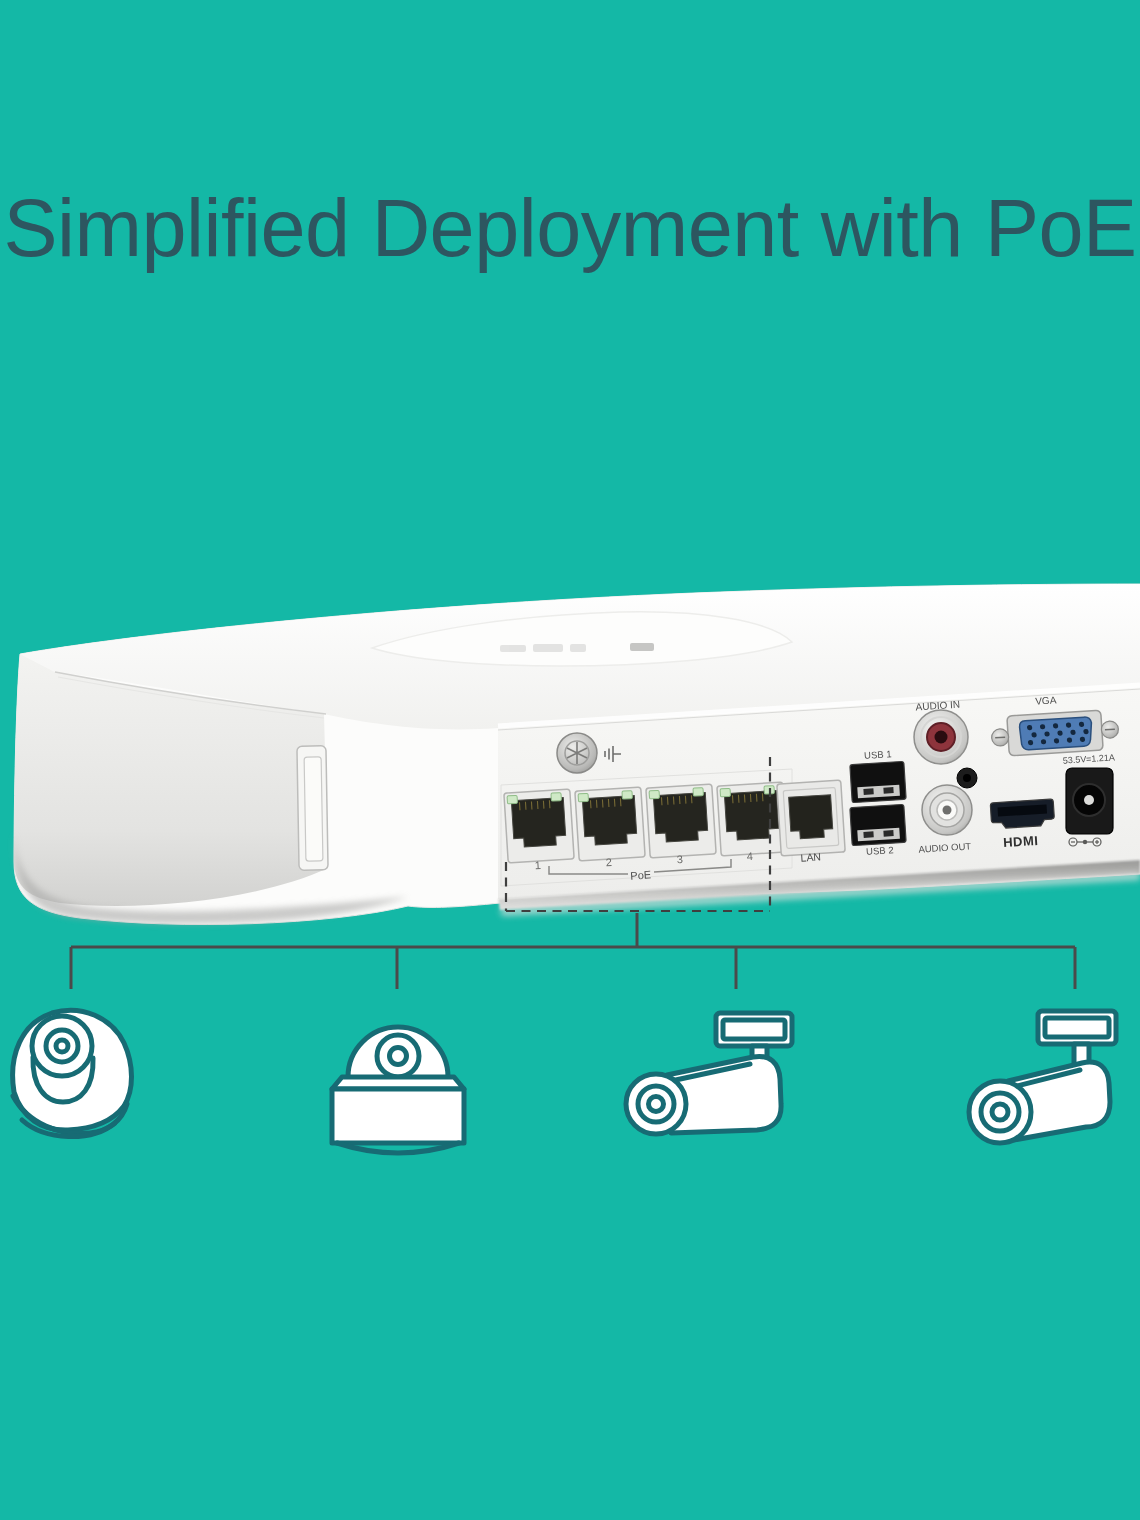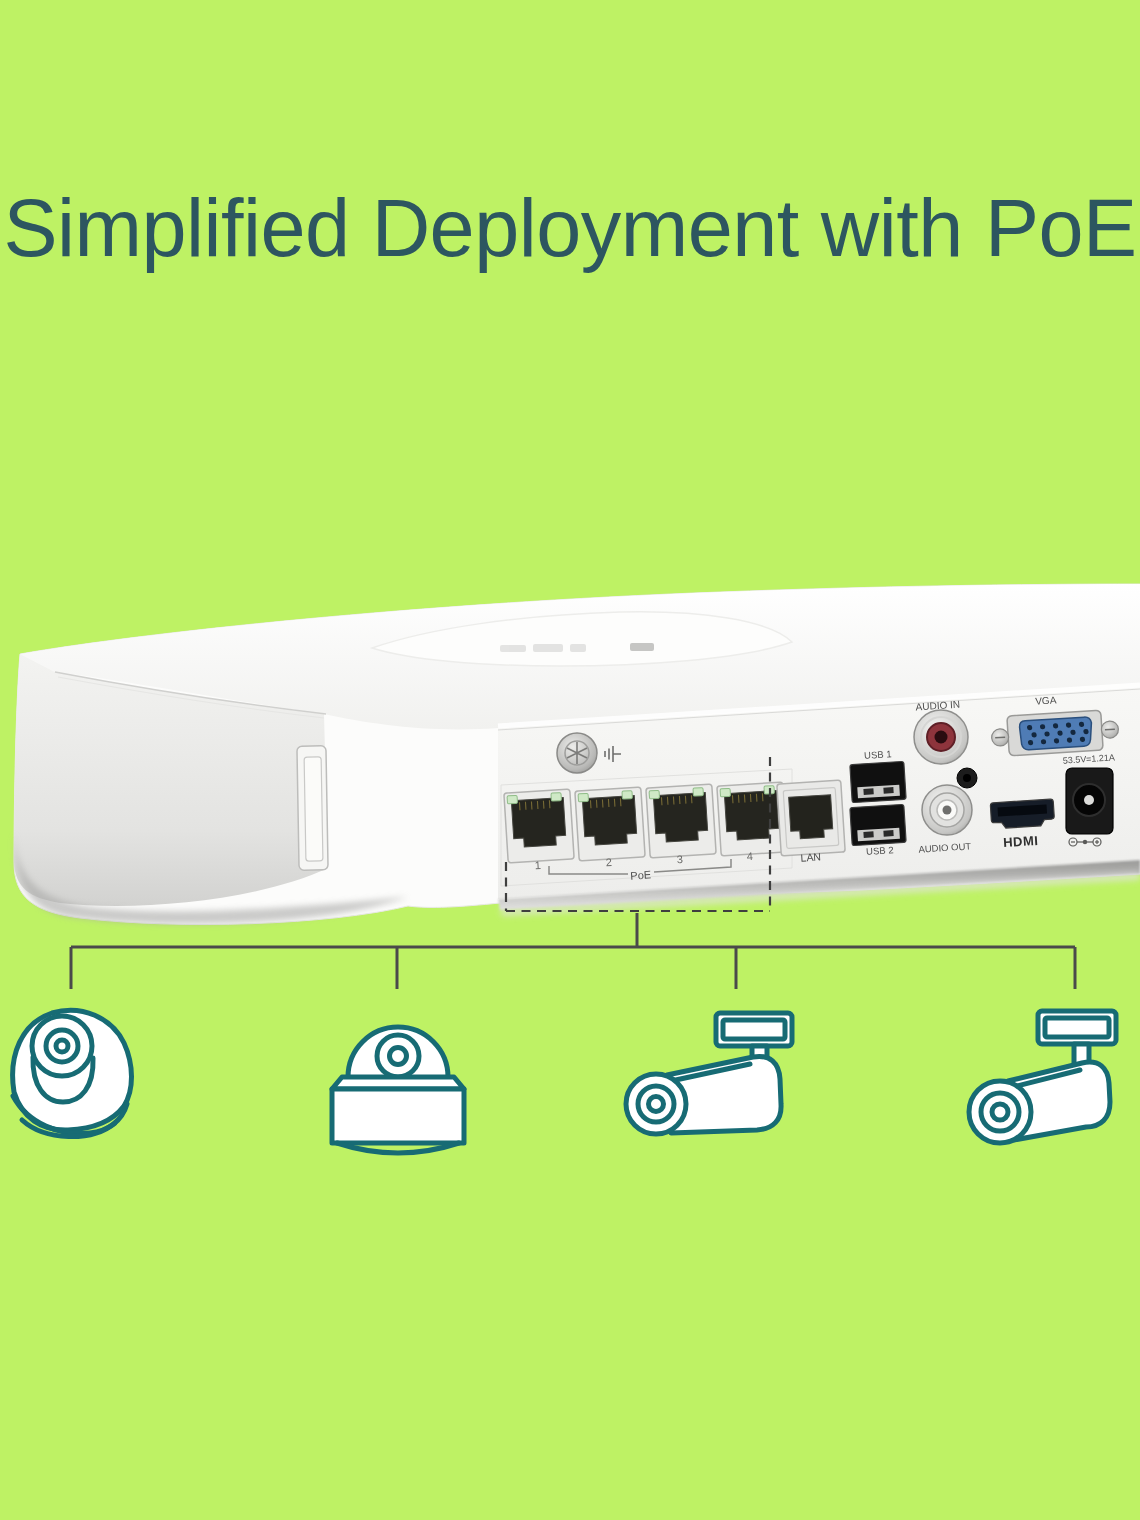--- a/index.html
+++ b/index.html
@@ -1,16 +1,16 @@
 <!DOCTYPE html>
 <html style="--title-text: #2d5660; --camera-icon: #176b74; --connector-line: #4a4a4a; --vga-blue: #4f7cb5; --audio-in-red: #8e343c; --led-green: #cfe9c6;"><head>
 <meta charset="utf-8">
 <style>
   html,body{margin:0;padding:0;background:#ffffff;}
-  .page{position:relative;width:1140px;height:1520px;overflow:hidden;background:#bef264;
+  .page{position:relative;width:1140px;height:1520px;overflow:hidden;background:#14b8a6;
         font-family:"Liberation Sans",sans-serif;}
   .title{position:absolute;top:186px;left:50%;transform:translateX(-50%);
          margin:0;font-size:81px;font-weight:400;letter-spacing:-0.5px;line-height:1.05;
          white-space:nowrap;color:var(--title-text,#2d5660);}
   .scene{position:absolute;top:0;left:0;}
   .plabel{font-family:"Liberation Sans",sans-serif;fill:#4e4e4e;}
   .pnum{font-family:"Liberation Sans",sans-serif;fill:#6a6a68;}
   .hdmi-label{font-family:"Liberation Sans",sans-serif;fill:#2f2f2f;font-weight:bold;letter-spacing:0.5px;}
   .cam-stroke{stroke:var(--camera-icon,#176b74);}
   .connector{stroke:var(--connector-line,#4a4a4a);}

